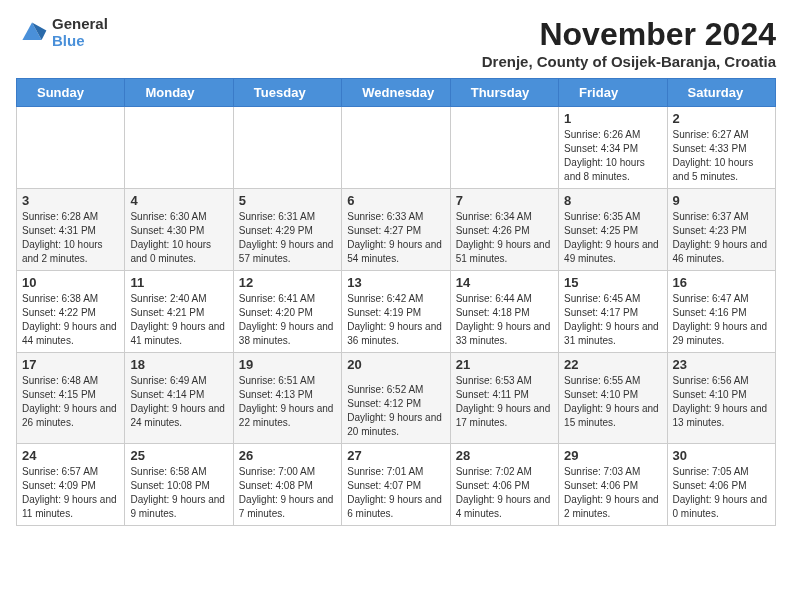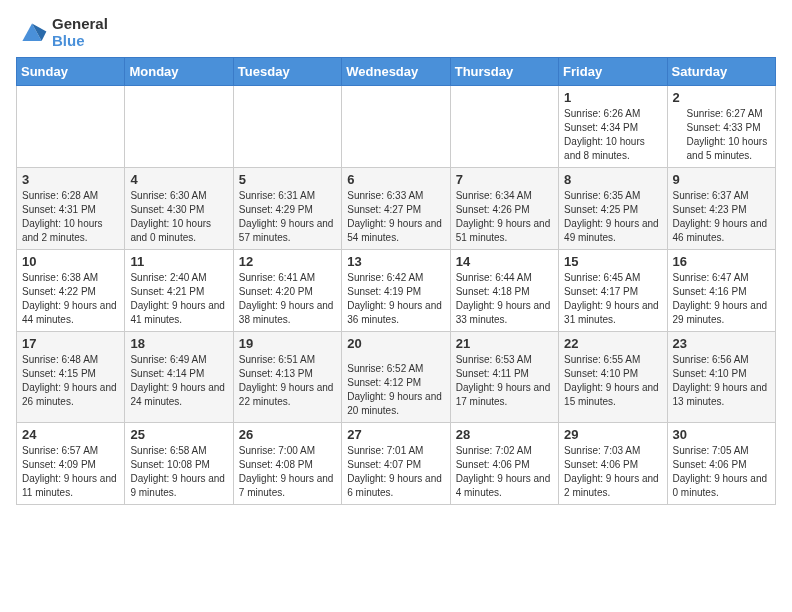--- a/index.html
+++ b/index.html
@@ -11,21 +11,21 @@
       padding: 16px;
     }
     .header-area {
       display: flex;
       justify-content: space-between;
       align-items: flex-start;
       margin-bottom: 8px;
     }
     .logo {
       display: flex;
-      align-items: flex-end;
+      align-items: flex-start;
       gap: 4px;
     }
     .logo-text {
       display: flex;
       flex-direction: column;
       line-height: 1.1;
     }
     .logo-text .general {
       font-size: 15px;
       font-weight: bold;
@@ -56,21 +56,21 @@
     table {
       width: 100%;
       border-collapse: collapse;
       table-layout: fixed;
     }
     thead tr th {
       background-color: #4a90d9;
       color: #fff;
       font-size: 13px;
       font-weight: bold;
-      padding: 6px 4px;
+      padding: 6px 20px;
       text-align: left;
       border: 1px solid #3a7bc8;
     }
     tbody tr td {
       border: 1px solid #ccc;
       vertical-align: top;
       padding: 4px 5px;
       font-size: 10px;
       color: #333;
       height: 80px;
@@ -101,20 +101,24 @@
   <div class="logo">
     <svg class="logo-icon" viewBox="0 0 40 40" xmlns="http://www.w3.org/2000/svg">
       <polygon points="8,30 20,8 32,30" fill="#4a90d9"></polygon>
       <polygon points="20,8 32,30 38,18" fill="#2a6aaa"></polygon>
     </svg>
     <div class="logo-text">
       <span class="general">General</span>
       <span class="blue">Blue</span>
     </div>
   </div>
+  <div class="title-area">
+    <div class="month-title">November 2024</div>
+    <div class="location-title">Drenje, County of Osijek-Baranja, Croatia</div>
+  </div>
 </div>
 
 <table>
   <thead>
     <tr>
     <th>Sunday</th>
         <th>Monday</th>
         <th>Tuesday</th>
         <th>Wednesday</th>
         <th>Thursday</th>
@@ -130,21 +134,21 @@
         <td class="empty-cell"></td>
         <td class="empty-cell"></td>
         <td>
           <span class="day-number">1</span>
           <div class="day-info" style="white-space: pre-line;">Sunrise: 6:26 AM
 Sunset: 4:34 PM
 Daylight: 10 hours and 8 minutes.</div>
         </td>
         <td>
           <span class="day-number">2</span>
-          <div class="day-info" style="white-space: pre-line; margin-left: 14px;">Sunrise: 6:27 AM
+          <div class="day-info" style="white-space: pre-line;">Sunrise: 6:27 AM
 Sunset: 4:33 PM
 Daylight: 10 hours and 5 minutes.</div>
         </td>
       </tr>
       <tr>
         <td>
           <span class="day-number">3</span>
           <div class="day-info" style="white-space: pre-line;">Sunrise: 6:28 AM
 Sunset: 4:31 PM
 Daylight: 10 hours and 2 minutes.</div>

